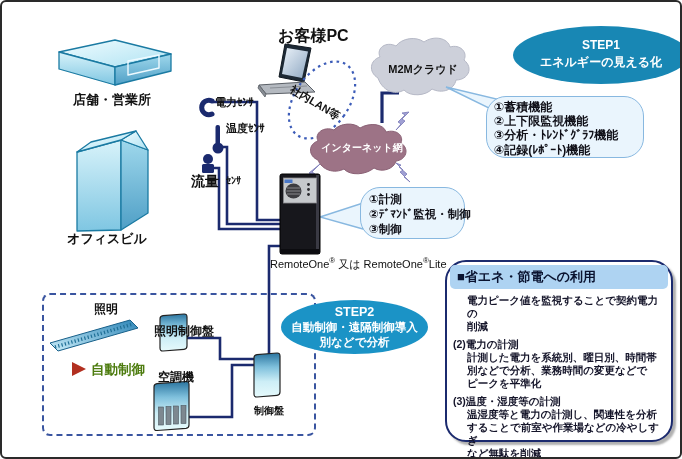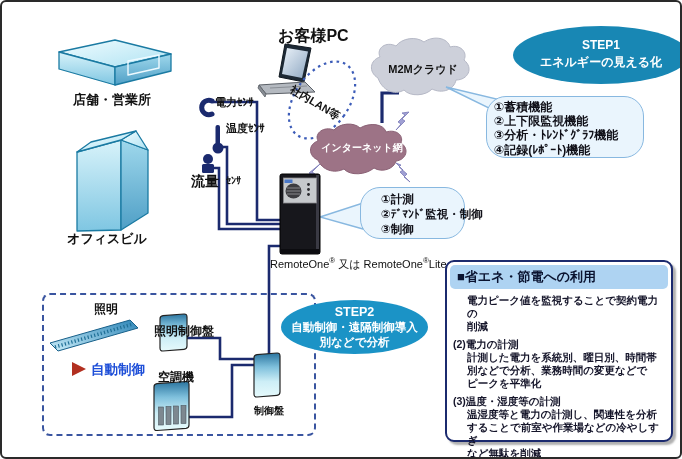--- a/index.html
+++ b/index.html
@@ -24,34 +24,34 @@
   .step-ellipse{
     position:absolute;border-radius:50%;color:#fff;font-weight:bold;
     text-align:center;box-sizing:border-box;
   }
   .step1{left:511px;top:24px;width:176px;height:58px;background:#1887b4;padding-top:11px;
          font-size:12px;line-height:17px;}
   .step2{left:279px;top:298px;width:147px;height:54px;background:#1b93c6;padding-top:5px;
          font-size:11.5px;line-height:15px;}
   .infobox{
     position:absolute;left:443px;top:258px;width:228px;height:182px;background:#fff;
-    border:2px solid #1b2a6e;border-radius:9px;box-sizing:border-box;
+    border:2px solid #1b2a6e;border-radius:21px;box-sizing:border-box;
     box-shadow:3px 3px 2px rgba(80,80,80,.45);
   }
   .infobox-header{
     margin:3px;background:#aed3f2;border-radius:5px;padding:3px 7px;
     font-size:13px;font-weight:bold;color:#0a1330;
   }
   .infobox-body{padding:2px 6px 0 6px;}
   .sec{margin-bottom:5px;}
   .sec-title{font-size:10.5px;font-weight:bold;color:#15152a;line-height:13px;}
   .sec-desc{font-size:10.5px;font-weight:bold;color:#15152a;line-height:13px;
             margin-left:14px;white-space:pre-line;}
   .rot-lan{transform:rotate(31deg);transform-origin:left top;}
-  .red{color:#1d4ed8;}
+  .red{color:#4d7c0f;}
   .remoteone{position:absolute;left:268px;top:254px;font-size:11px;color:#111;white-space:nowrap;}
   .remoteone sup{font-size:8px;}
 </style>
 </head>
 <body>
 
 <div class="canvas">
 
   <svg width="682" height="459" viewBox="0 0 682 459">
     <defs>
@@ -221,21 +221,21 @@
     <div>別などで分析</div>
   </div>
 
   <div class="callout" style="left:484px;top:94px;width:158px;height:62px;padding:3px 7px;font-size:12px;line-height:14.2px;">
     <div class="line">①蓄積機能</div>
     <div class="line">②上下限監視機能</div>
     <div class="line">③分析・ﾄﾚﾝﾄﾞｸﾞﾗﾌ機能</div>
     <div class="line">④記録(ﾚﾎﾟｰﾄ)機能</div>
   </div>
 
-  <div class="callout" style="left:358px;top:185px;width:105px;height:52px;padding:4px 20px;font-size:11.5px;line-height:15px;">
+  <div class="callout" style="left:358px;top:185px;width:105px;height:52px;padding:4px 8px;font-size:11.5px;line-height:15px;">
     <div class="line">①計測</div>
     <div class="line">②ﾃﾞﾏﾝﾄﾞ監視・制御</div>
     <div class="line">③制御</div>
   </div>
 
   <div class="infobox">
     <div class="infobox-header">■省エネ・節電への利用</div>
     <div class="infobox-body">
       <div class="sec">
         <div class="sec-desc">電力ピーク値を監視することで契約電力の

